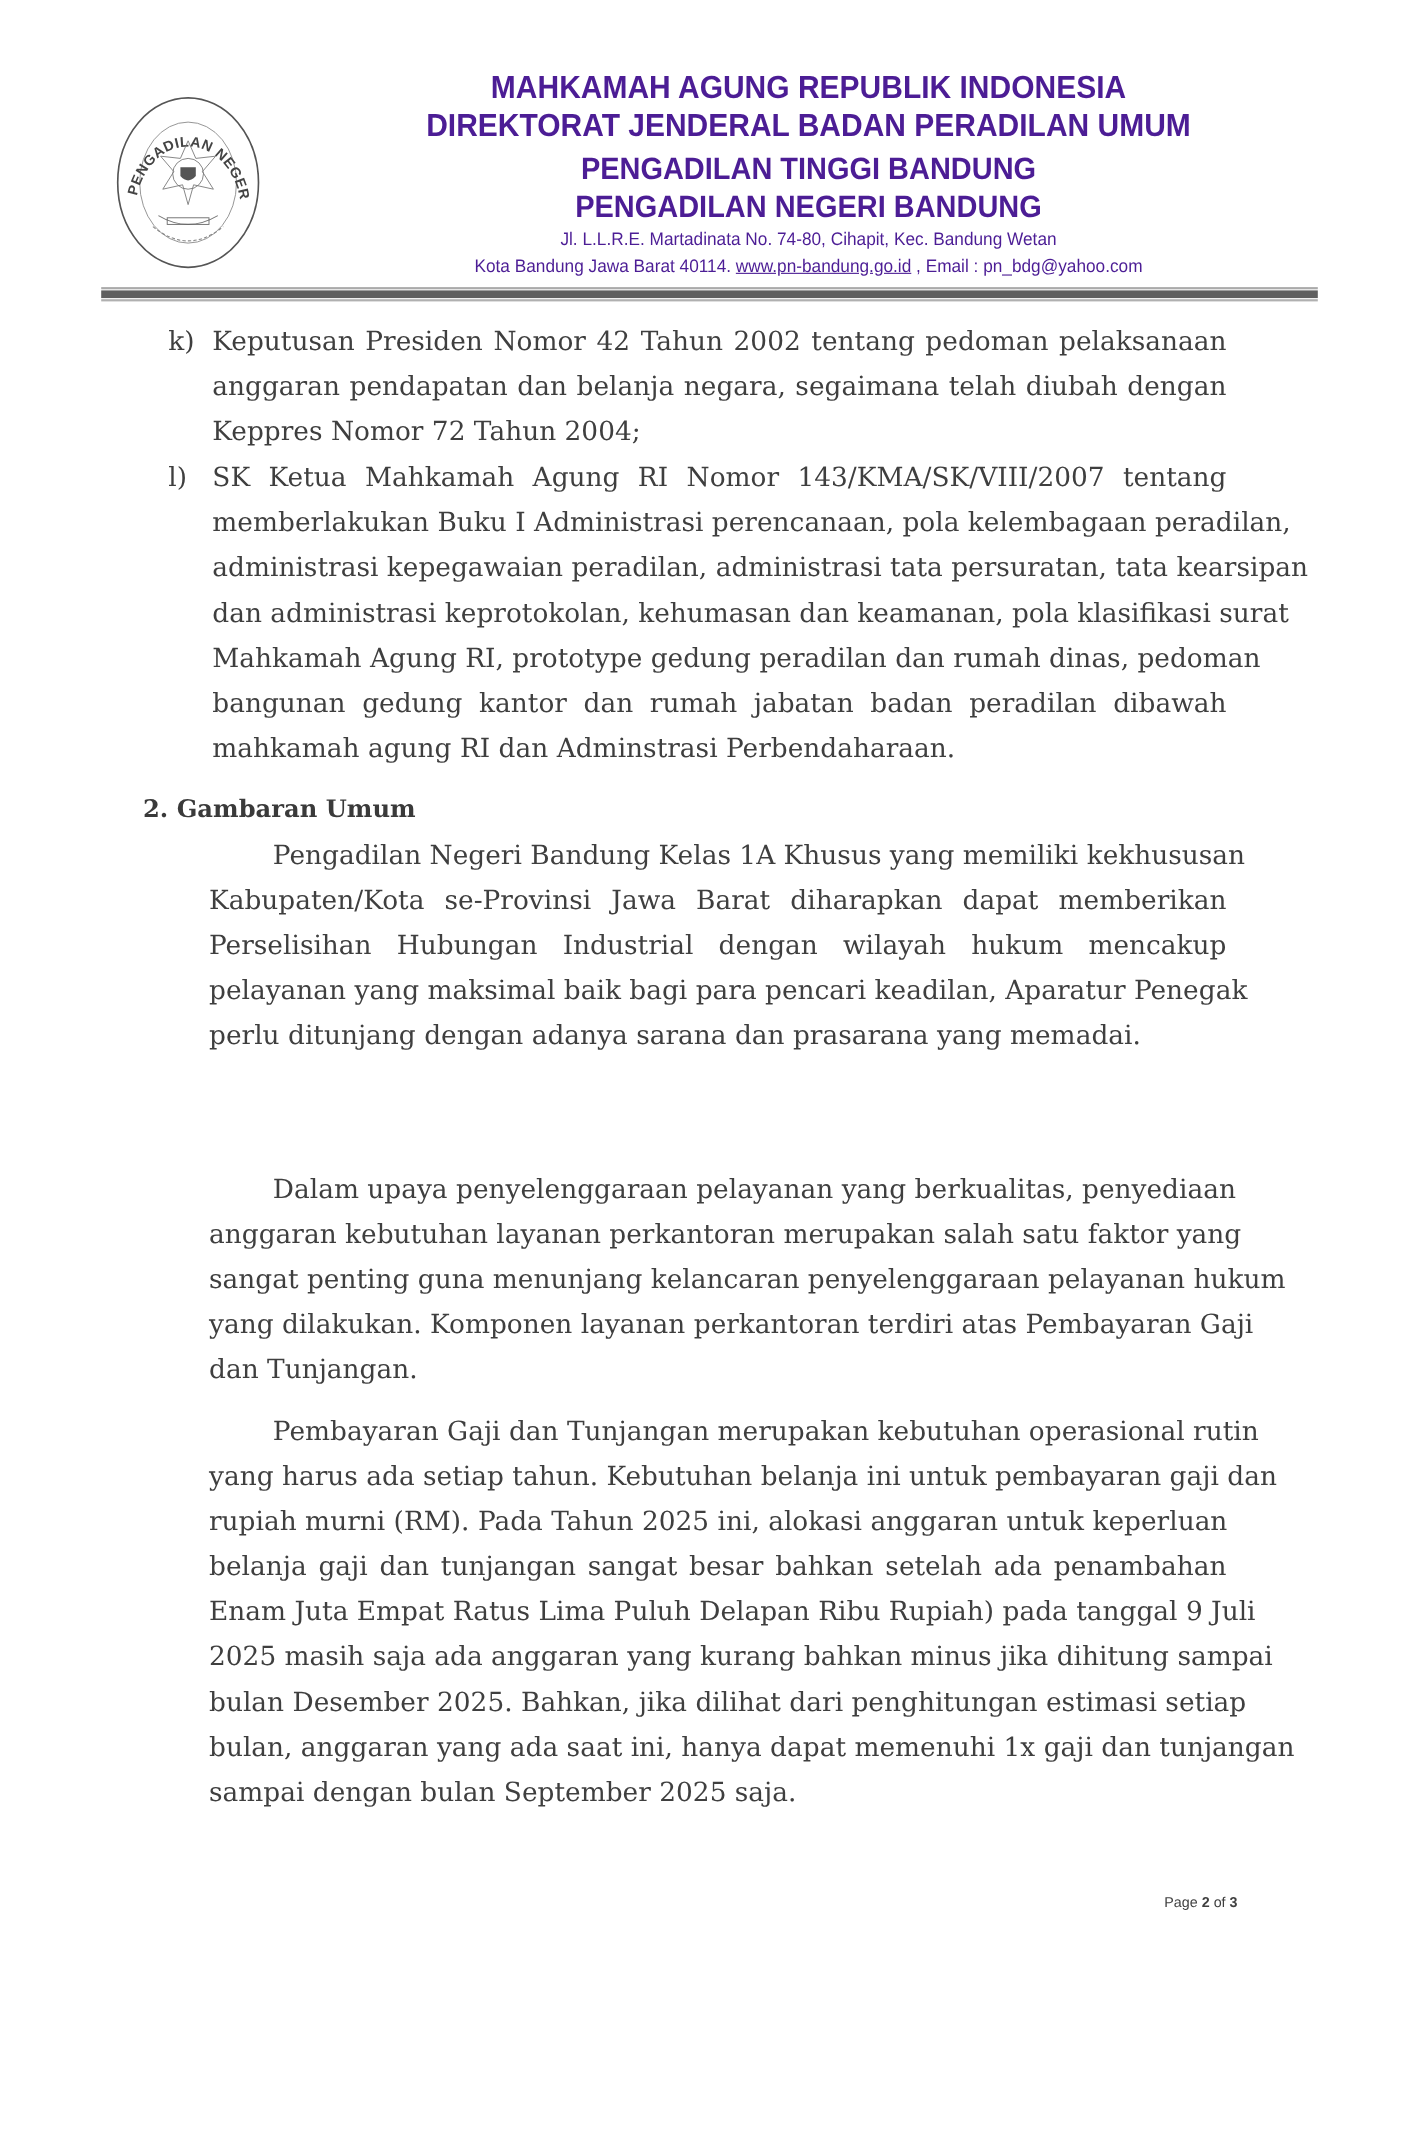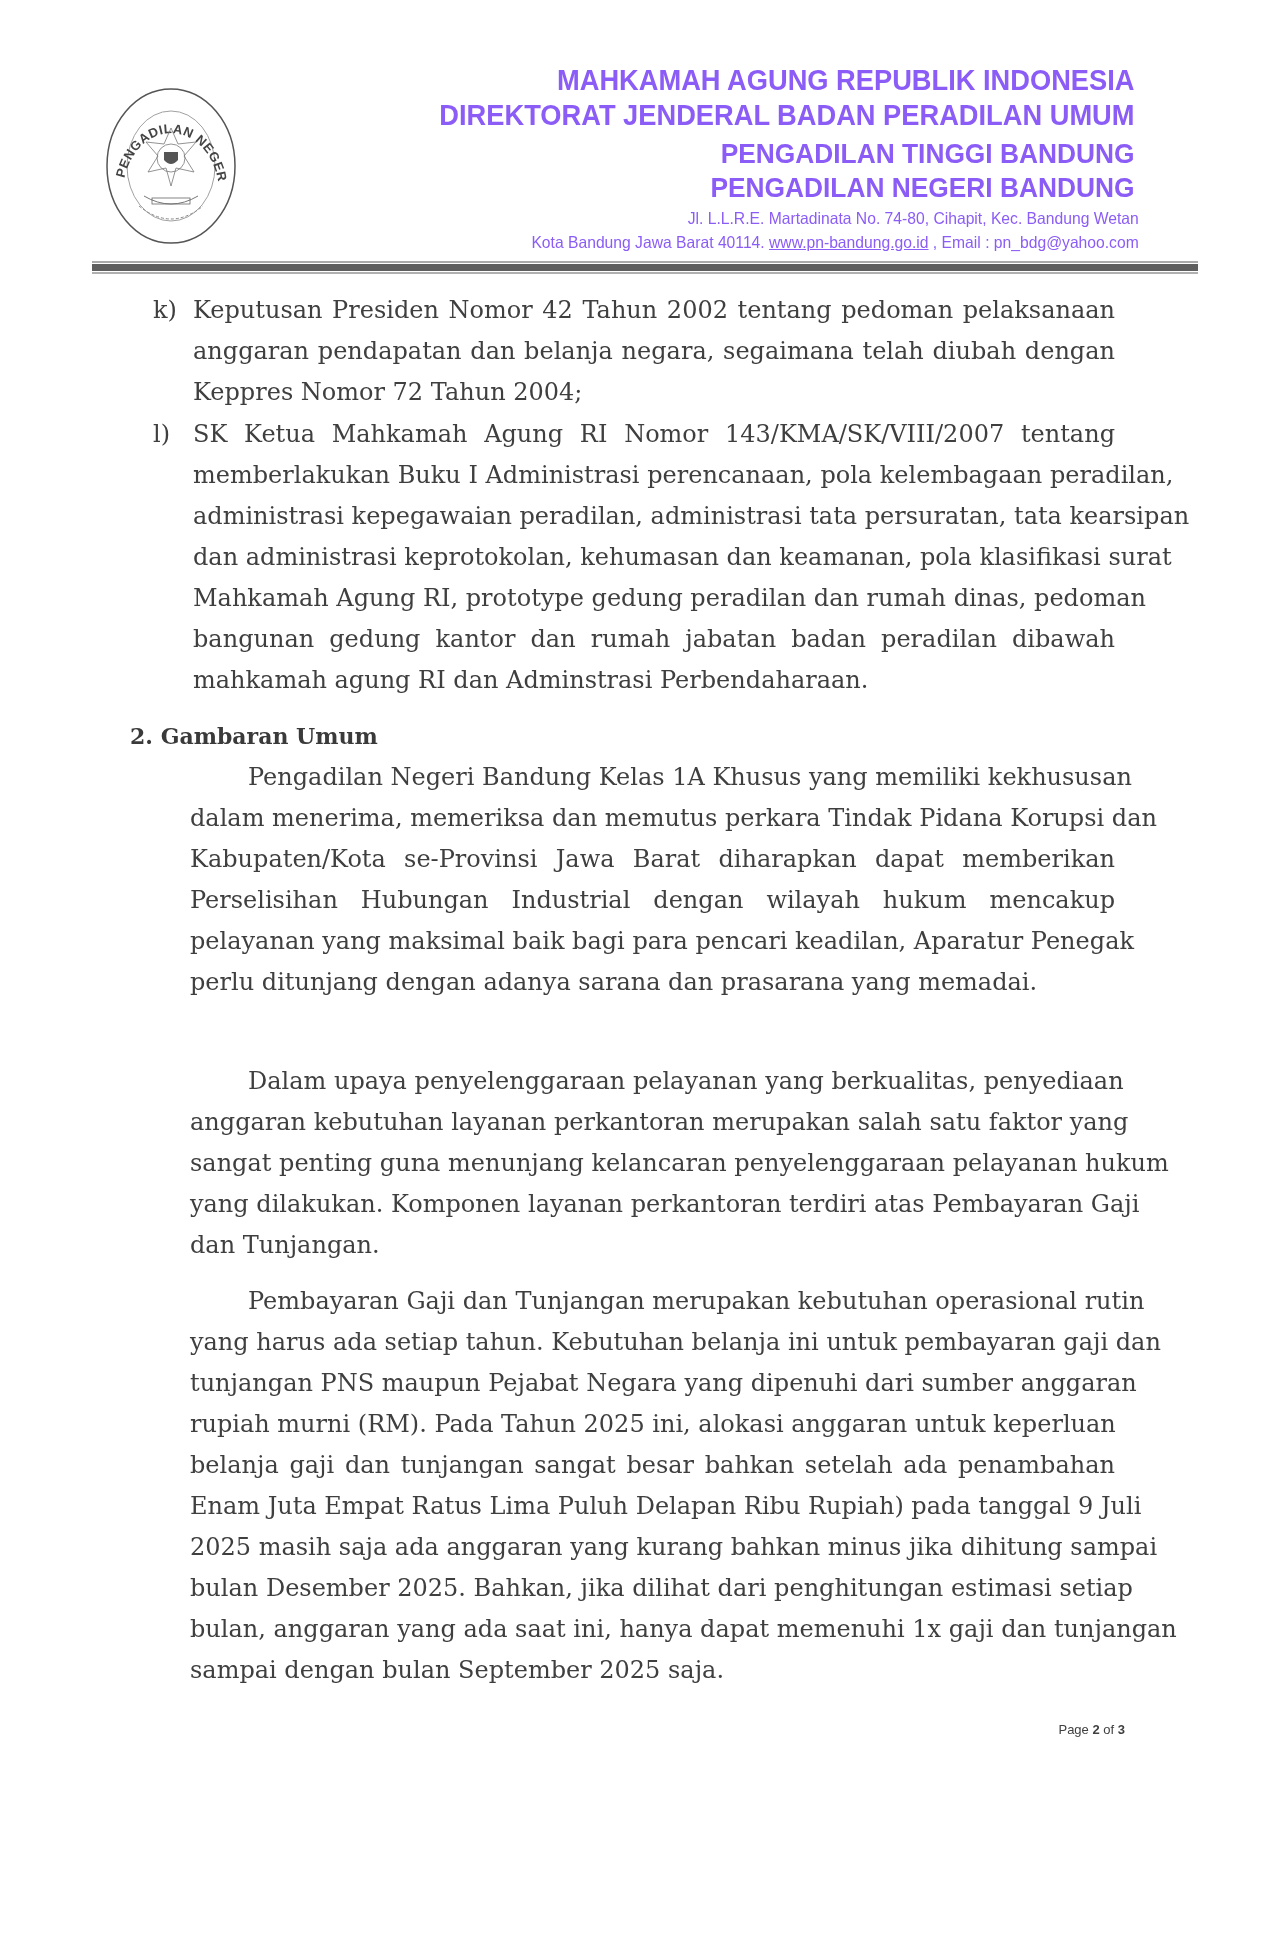--- a/index.html
+++ b/index.html
@@ -2,22 +2,22 @@
 <html><head>
 <meta charset="utf-8">
 <style>
   html, body { margin: 0; padding: 0; background: #ffffff; }
   body { width: 1275px; height: 1950px; position: relative; overflow: hidden; }
   .page { position: absolute; left: 0; top: 0; width: 1275px; height: 1950px; background: #fff; }
 
   
   .letterhead { position: absolute; left: 0; top: 0; width: 1275px; height: 280px; }
   .seal { position: absolute; left: 104px; top: 86px; width: 134px; height: 160px; }
-  .lh-text { position: absolute; left: 310px; width: 850px; top: 66px; text-align: right;
-             font-family: "Liberation Sans", sans-serif; color: #8b5cf6; }
+  .lh-text { position: absolute; left: 310px; width: 850px; top: 66px; text-align: center;
+             font-family: "Liberation Sans", sans-serif; color: #4c1d95; }
   .lh-line { display: block; font-weight: bold; white-space: nowrap; line-height: 1; }
   .lh-1 { font-size: 29px; letter-spacing: 0px; transform: scaleX(0.94); margin-bottom: 6px; }
   .lh-2 { font-size: 29px; transform: scaleX(0.94); margin-bottom: 10px; }
   .lh-3 { font-size: 28px; transform: scaleX(0.94); margin-bottom: 6px; }
   .lh-4 { font-size: 28px; transform: scaleX(0.94); margin-bottom: 8px; }
   .lh-5 { font-size: 16.5px; font-weight: normal; transform: scaleX(0.95); margin-bottom: 7px; }
   .lh-6 { font-size: 16.5px; font-weight: normal; transform: scaleX(0.95); }
   .lh-link { text-decoration: underline; }
 
   .rule { position: absolute; left: 92px; width: 1106px; }
@@ -102,39 +102,37 @@
       <span class="ln justify">Mahkamah Agung RI, prototype gedung peradilan dan rumah dinas, pedoman</span>
       <span class="ln justify">bangunan gedung kantor dan rumah jabatan badan peradilan dibawah</span>
       <span class="ln left">mahkamah agung RI dan Adminstrasi Perbendaharaan.</span>
     </div>
   </div>
 
   <div class="heading">2. Gambaran Umum</div>
 
   <div class="para body-text" style="top:757px;">
     <span class="ln justify first">Pengadilan Negeri Bandung Kelas 1A Khusus yang memiliki kekhususan</span>
-    <span class="ln justify">dalam menerima, memeriksa dan memutus perkara Tindak Pidana Korupsi dan</span>
     <span class="ln justify">Kabupaten/Kota se-Provinsi Jawa Barat diharapkan dapat memberikan</span>
     <span class="ln justify">Perselisihan Hubungan Industrial dengan wilayah hukum mencakup</span>
     <span class="ln justify">pelayanan yang maksimal baik bagi para pencari keadilan, Aparatur Penegak</span>
     <span class="ln left">perlu ditunjang dengan adanya sarana dan prasarana yang memadai.</span>
   </div>
 
   <div class="para body-text" style="top:1061px;">
     <span class="ln justify first">Dalam upaya penyelenggaraan pelayanan yang berkualitas, penyediaan</span>
     <span class="ln justify">anggaran kebutuhan layanan perkantoran merupakan salah satu faktor yang</span>
     <span class="ln justify">sangat penting guna menunjang kelancaran penyelenggaraan pelayanan hukum</span>
     <span class="ln justify">yang dilakukan. Komponen layanan perkantoran terdiri atas Pembayaran Gaji</span>
     <span class="ln left">dan Tunjangan.</span>
   </div>
 
   <div class="para body-text" style="top:1281px;">
     <span class="ln justify first">Pembayaran Gaji dan Tunjangan merupakan kebutuhan operasional rutin</span>
     <span class="ln justify">yang harus ada setiap tahun. Kebutuhan belanja ini untuk pembayaran gaji dan</span>
-    <span class="ln justify">tunjangan PNS maupun Pejabat Negara yang dipenuhi dari sumber anggaran</span>
     <span class="ln justify">rupiah murni (RM). Pada Tahun 2025 ini, alokasi anggaran untuk keperluan</span>
     <span class="ln justify">belanja gaji dan tunjangan sangat besar bahkan setelah ada penambahan</span>
     <span class="ln justify">Enam Juta Empat Ratus Lima Puluh Delapan Ribu Rupiah) pada tanggal 9 Juli</span>
     <span class="ln justify">2025 masih saja ada anggaran yang kurang bahkan minus jika dihitung sampai</span>
     <span class="ln justify">bulan Desember 2025. Bahkan, jika dilihat dari penghitungan estimasi setiap</span>
     <span class="ln justify">bulan, anggaran yang ada saat ini, hanya dapat memenuhi 1x gaji dan tunjangan</span>
     <span class="ln left">sampai dengan bulan September 2025 saja.</span>
   </div>
 
   <div class="page-num"><span style="white-space: pre;">Page </span><b>2</b><span style="white-space: pre;"> of </span><b>3</b></div>

